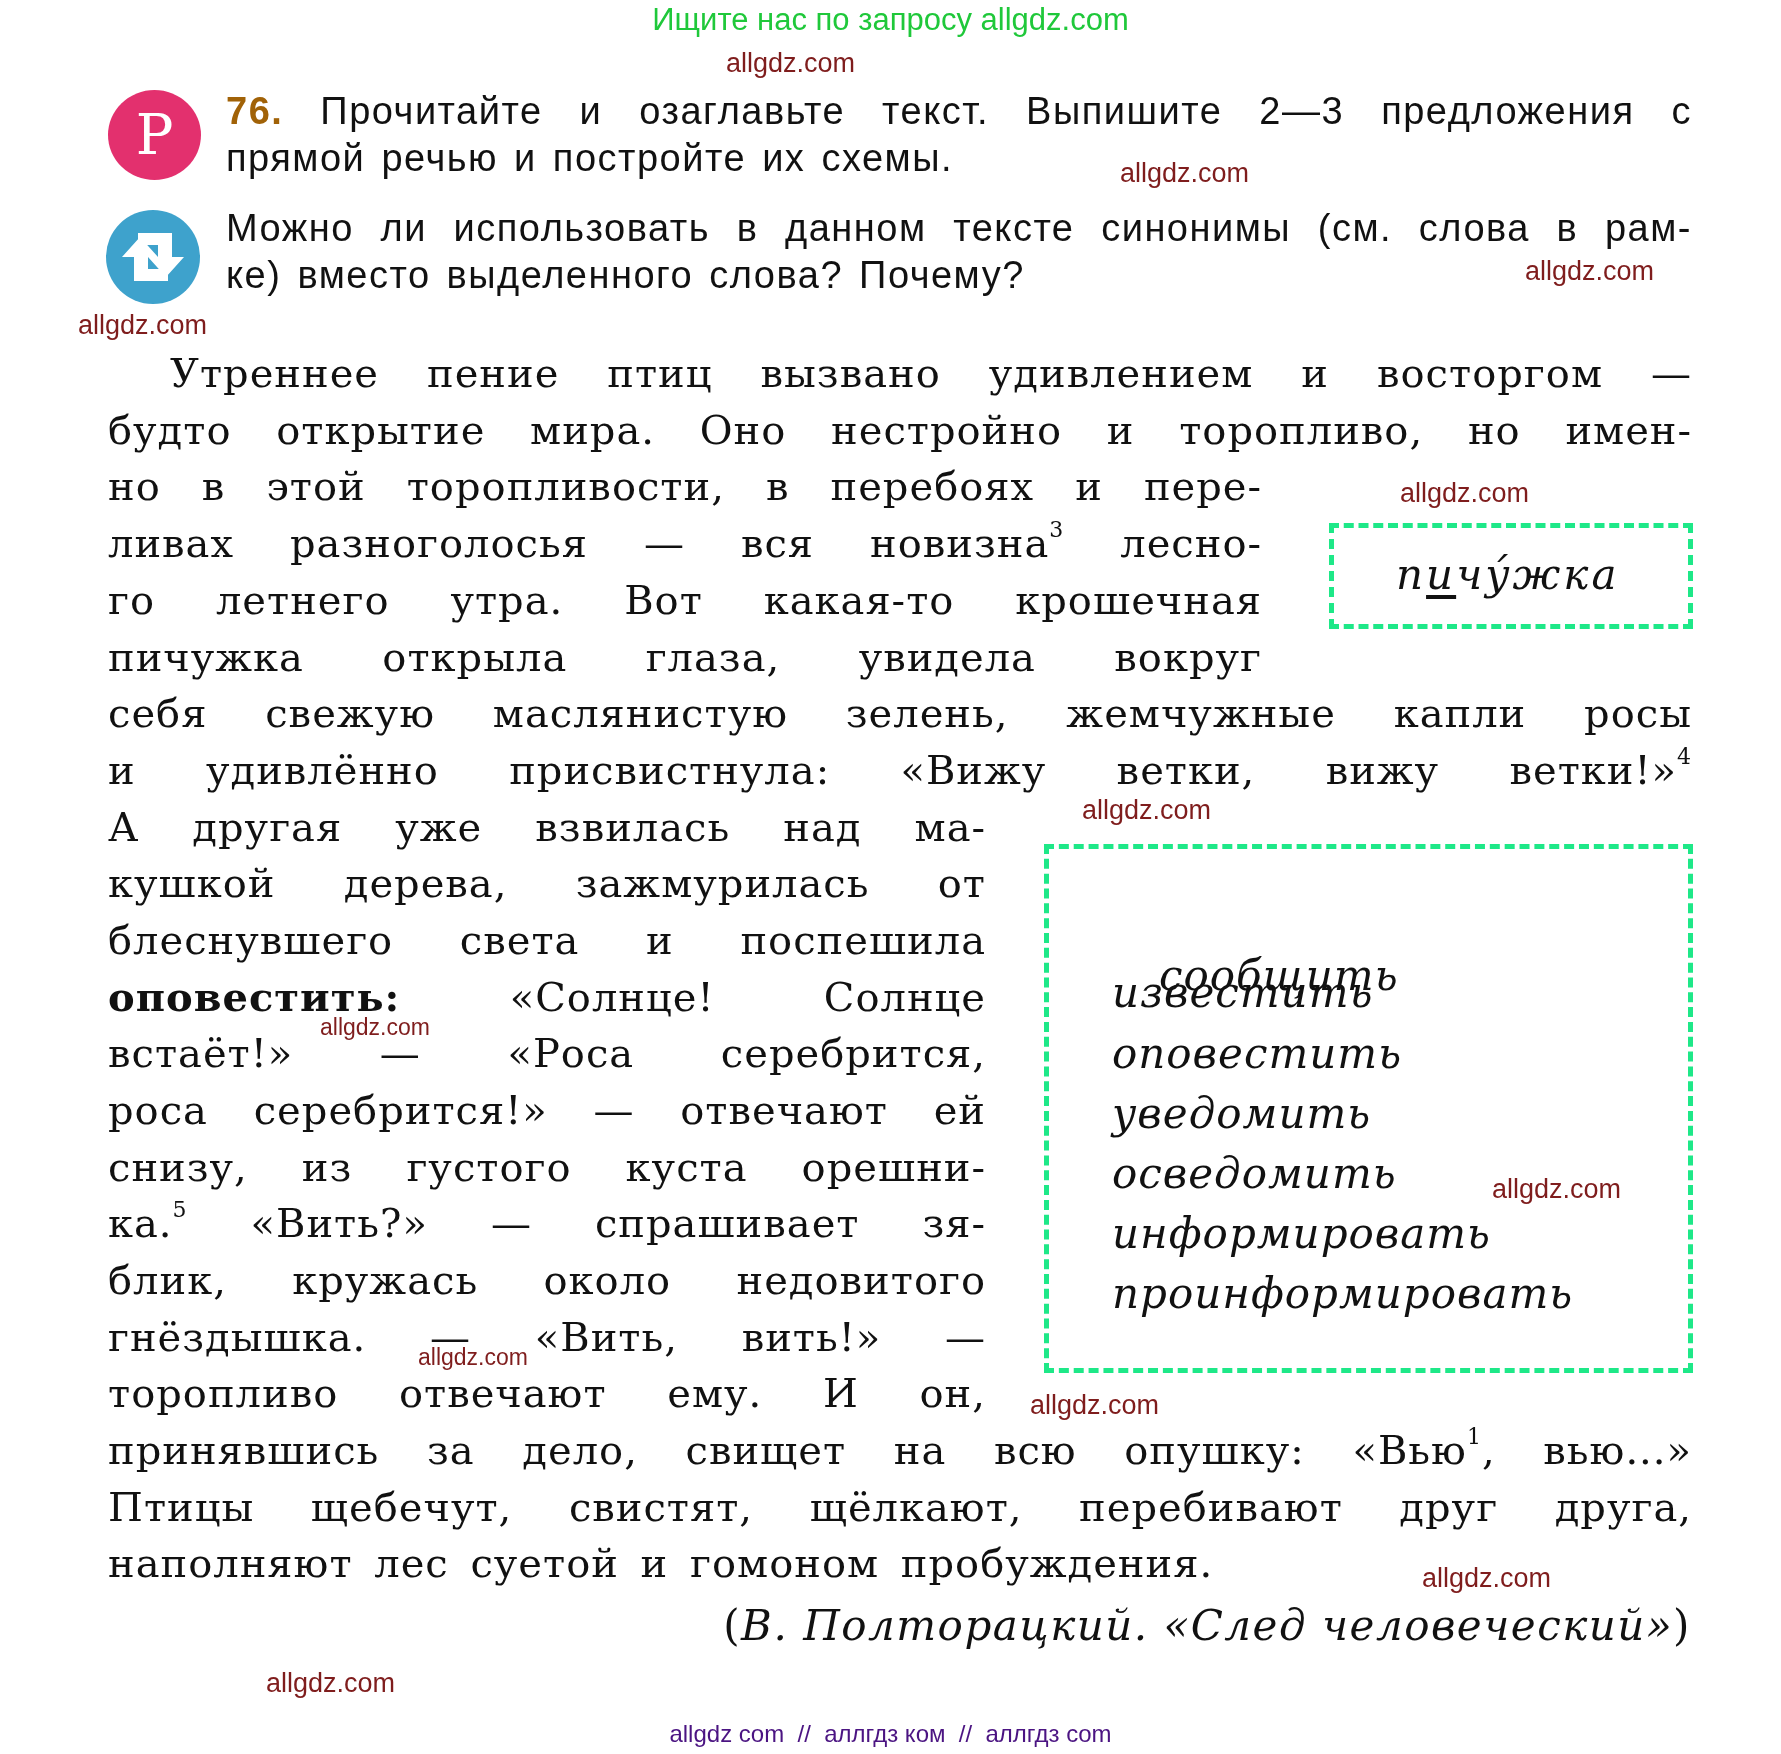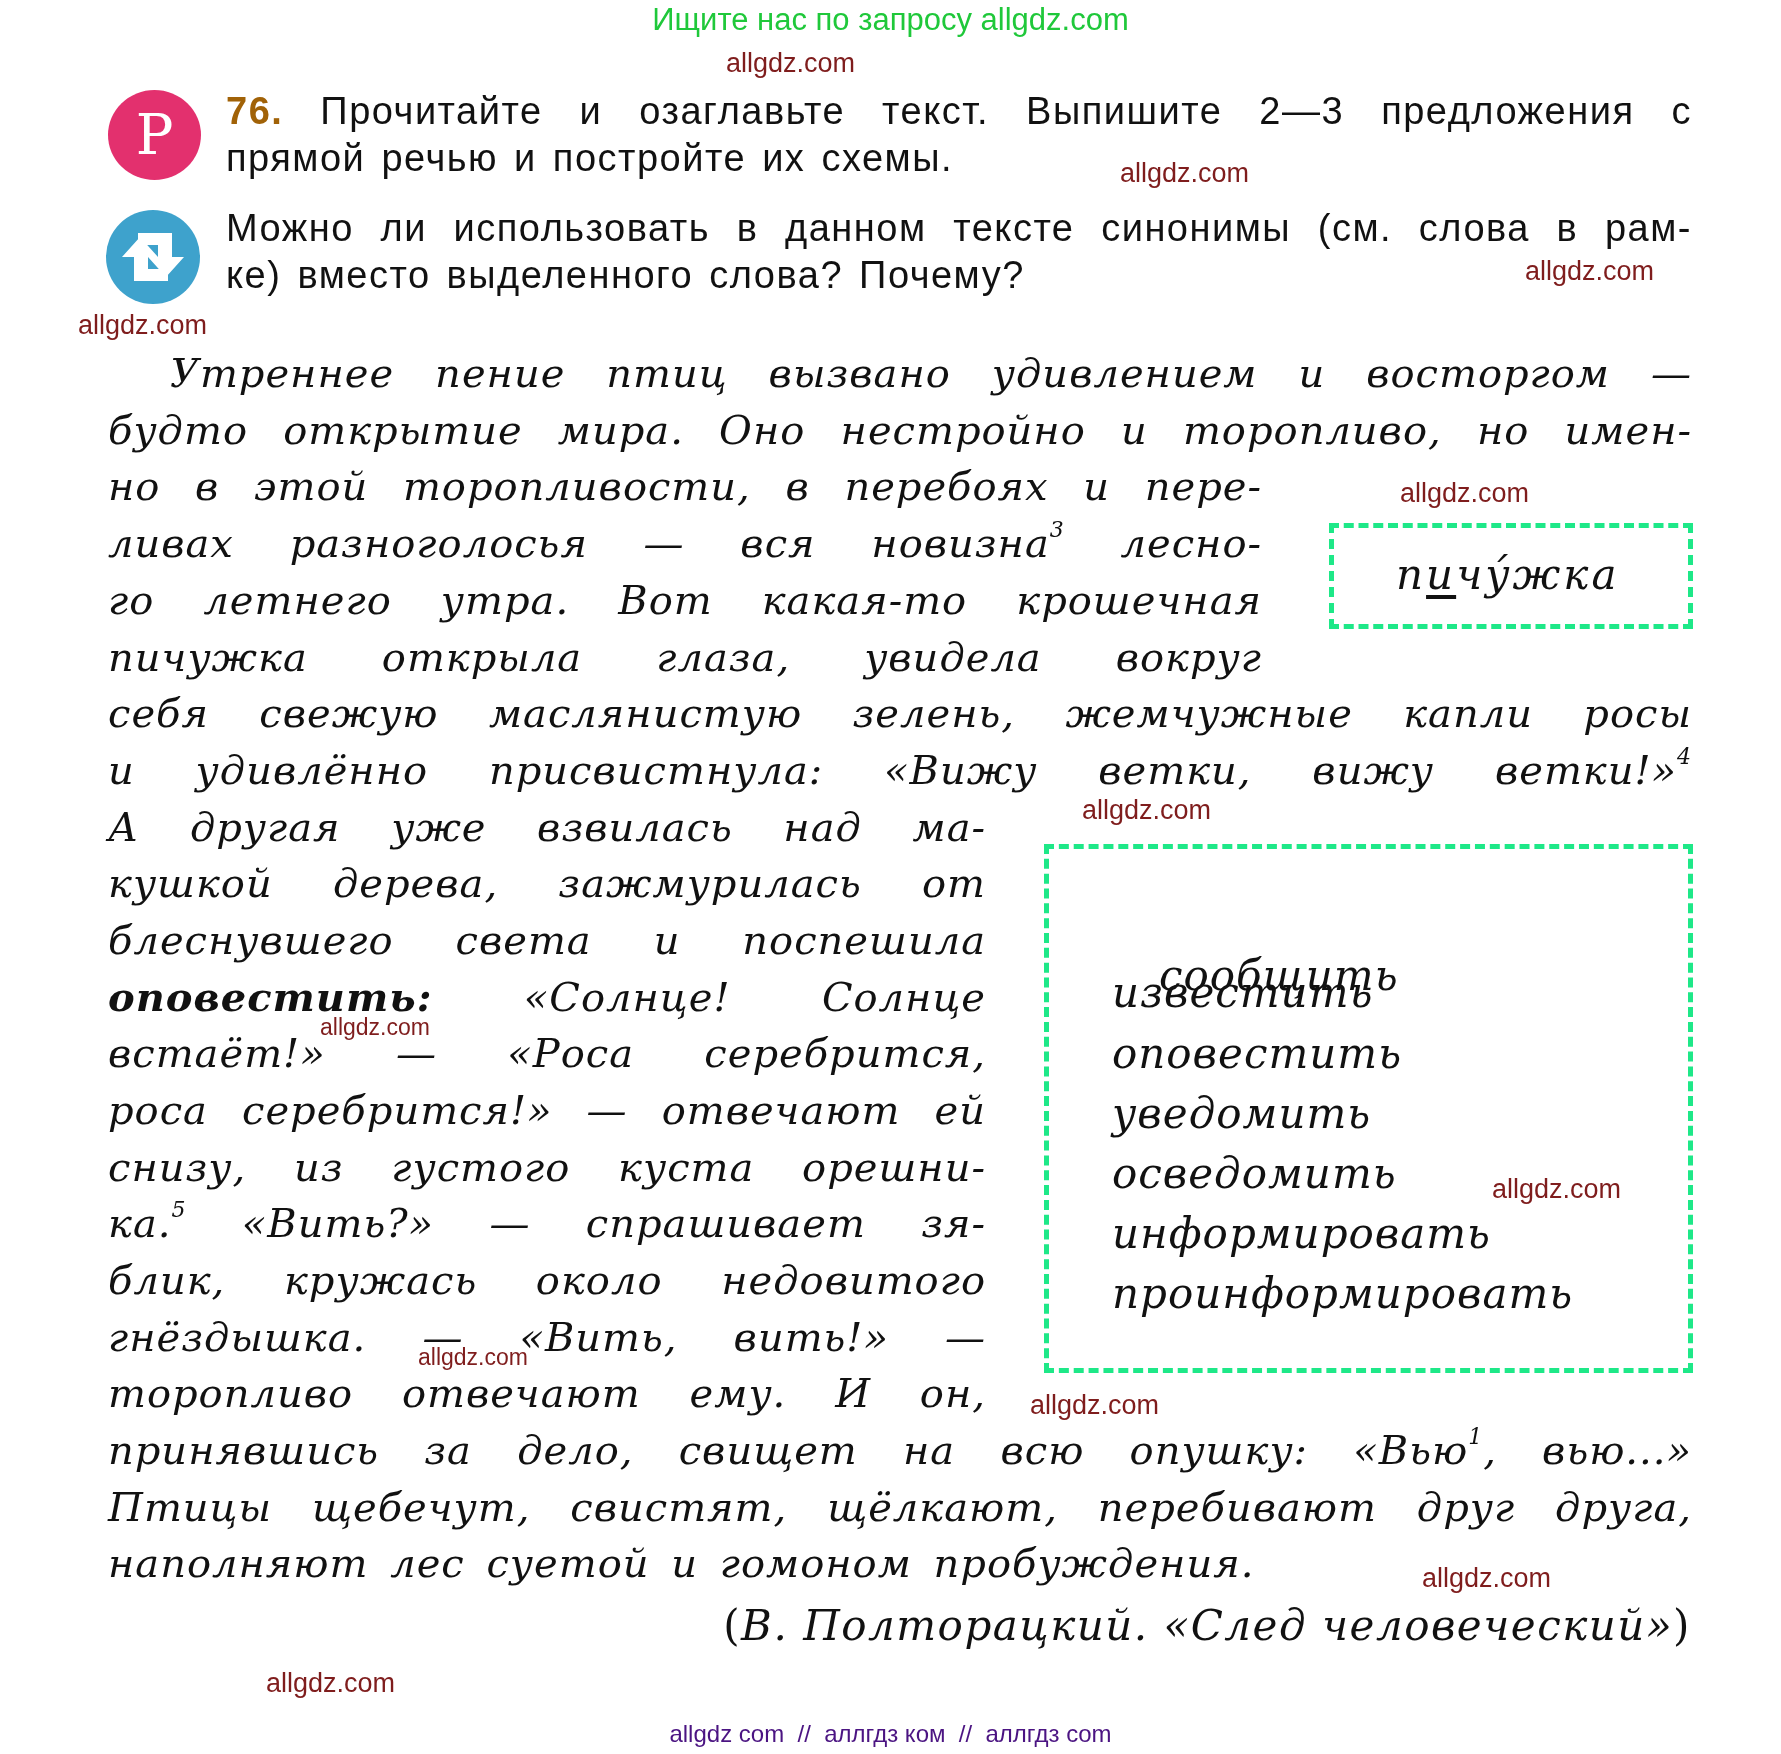--- a/index.html
+++ b/index.html
@@ -4,21 +4,21 @@
 <style>
   html, body { margin:0; padding:0; background:#ffffff; }
   body { width:1781px; height:1754px; position:relative; overflow:hidden; font-family:"Liberation Sans", sans-serif; color:#111; }
   .wm { position:absolute; font-family:"Liberation Sans", sans-serif; font-size:27px; color:#7f1d1d; white-space:nowrap; line-height:1; }
   .top-banner { position:absolute; left:0; width:1781px; top:4px; text-align:center; font-size:31px; color:#1fc83a; line-height:1; }
   .footer-links { position:absolute; left:0; width:1781px; top:1722px; text-align:center; font-size:24px; color:#4b1482; line-height:1; white-space:pre; }
   .icon-circle { position:absolute; border-radius:50%; display:flex; align-items:center; justify-content:center; }
   .task-line { position:absolute; left:226px; width:1466px; font-size:38px; line-height:1; letter-spacing:1.5px; white-space:nowrap; text-align:justify; text-align-last:justify; word-spacing:4px; }
   .task-line.last { text-align-last:left; }
   .task-num { color:#a16207; font-weight:bold; }
-  .bl { position:absolute; left:108px; font-family:"DejaVu Serif", serif; font-size:40px; line-height:1; white-space:nowrap; text-align:justify; text-align-last:justify; letter-spacing:1px;font-style:italic; }
+  .bl { position:absolute; left:108px; font-family:"DejaVu Serif", serif; font-size:40px; line-height:1; white-space:nowrap; text-align:justify; text-align-last:justify; letter-spacing:1px; }
   .bl.left { text-align-last:left; }
   .bl sup { font-size:22px; vertical-align:top; position:relative; top:-4px; line-height:1; }
   .bl b { font-weight:bold; }
   .box { position:absolute; border:5px dashed #1ee888; box-sizing:border-box; }
   .box-word { position:absolute; font-family:"DejaVu Serif", serif; font-style:italic; font-size:42px; line-height:1; white-space:nowrap; color:#111; }
   .syn { position:absolute; left:1112px; font-family:"DejaVu Serif", serif; font-style:italic; font-size:42px; line-height:1; white-space:nowrap; color:#111; letter-spacing:1px; }
   .u { text-decoration:underline; text-underline-offset:6px; }
   .citation { position:absolute; right:90px; top:1605px; font-family:"DejaVu Serif", serif; font-style:italic; font-size:42px; line-height:1; white-space:nowrap; letter-spacing:1.5px; }
   .citation .paren { font-style:normal; }
 </style>

